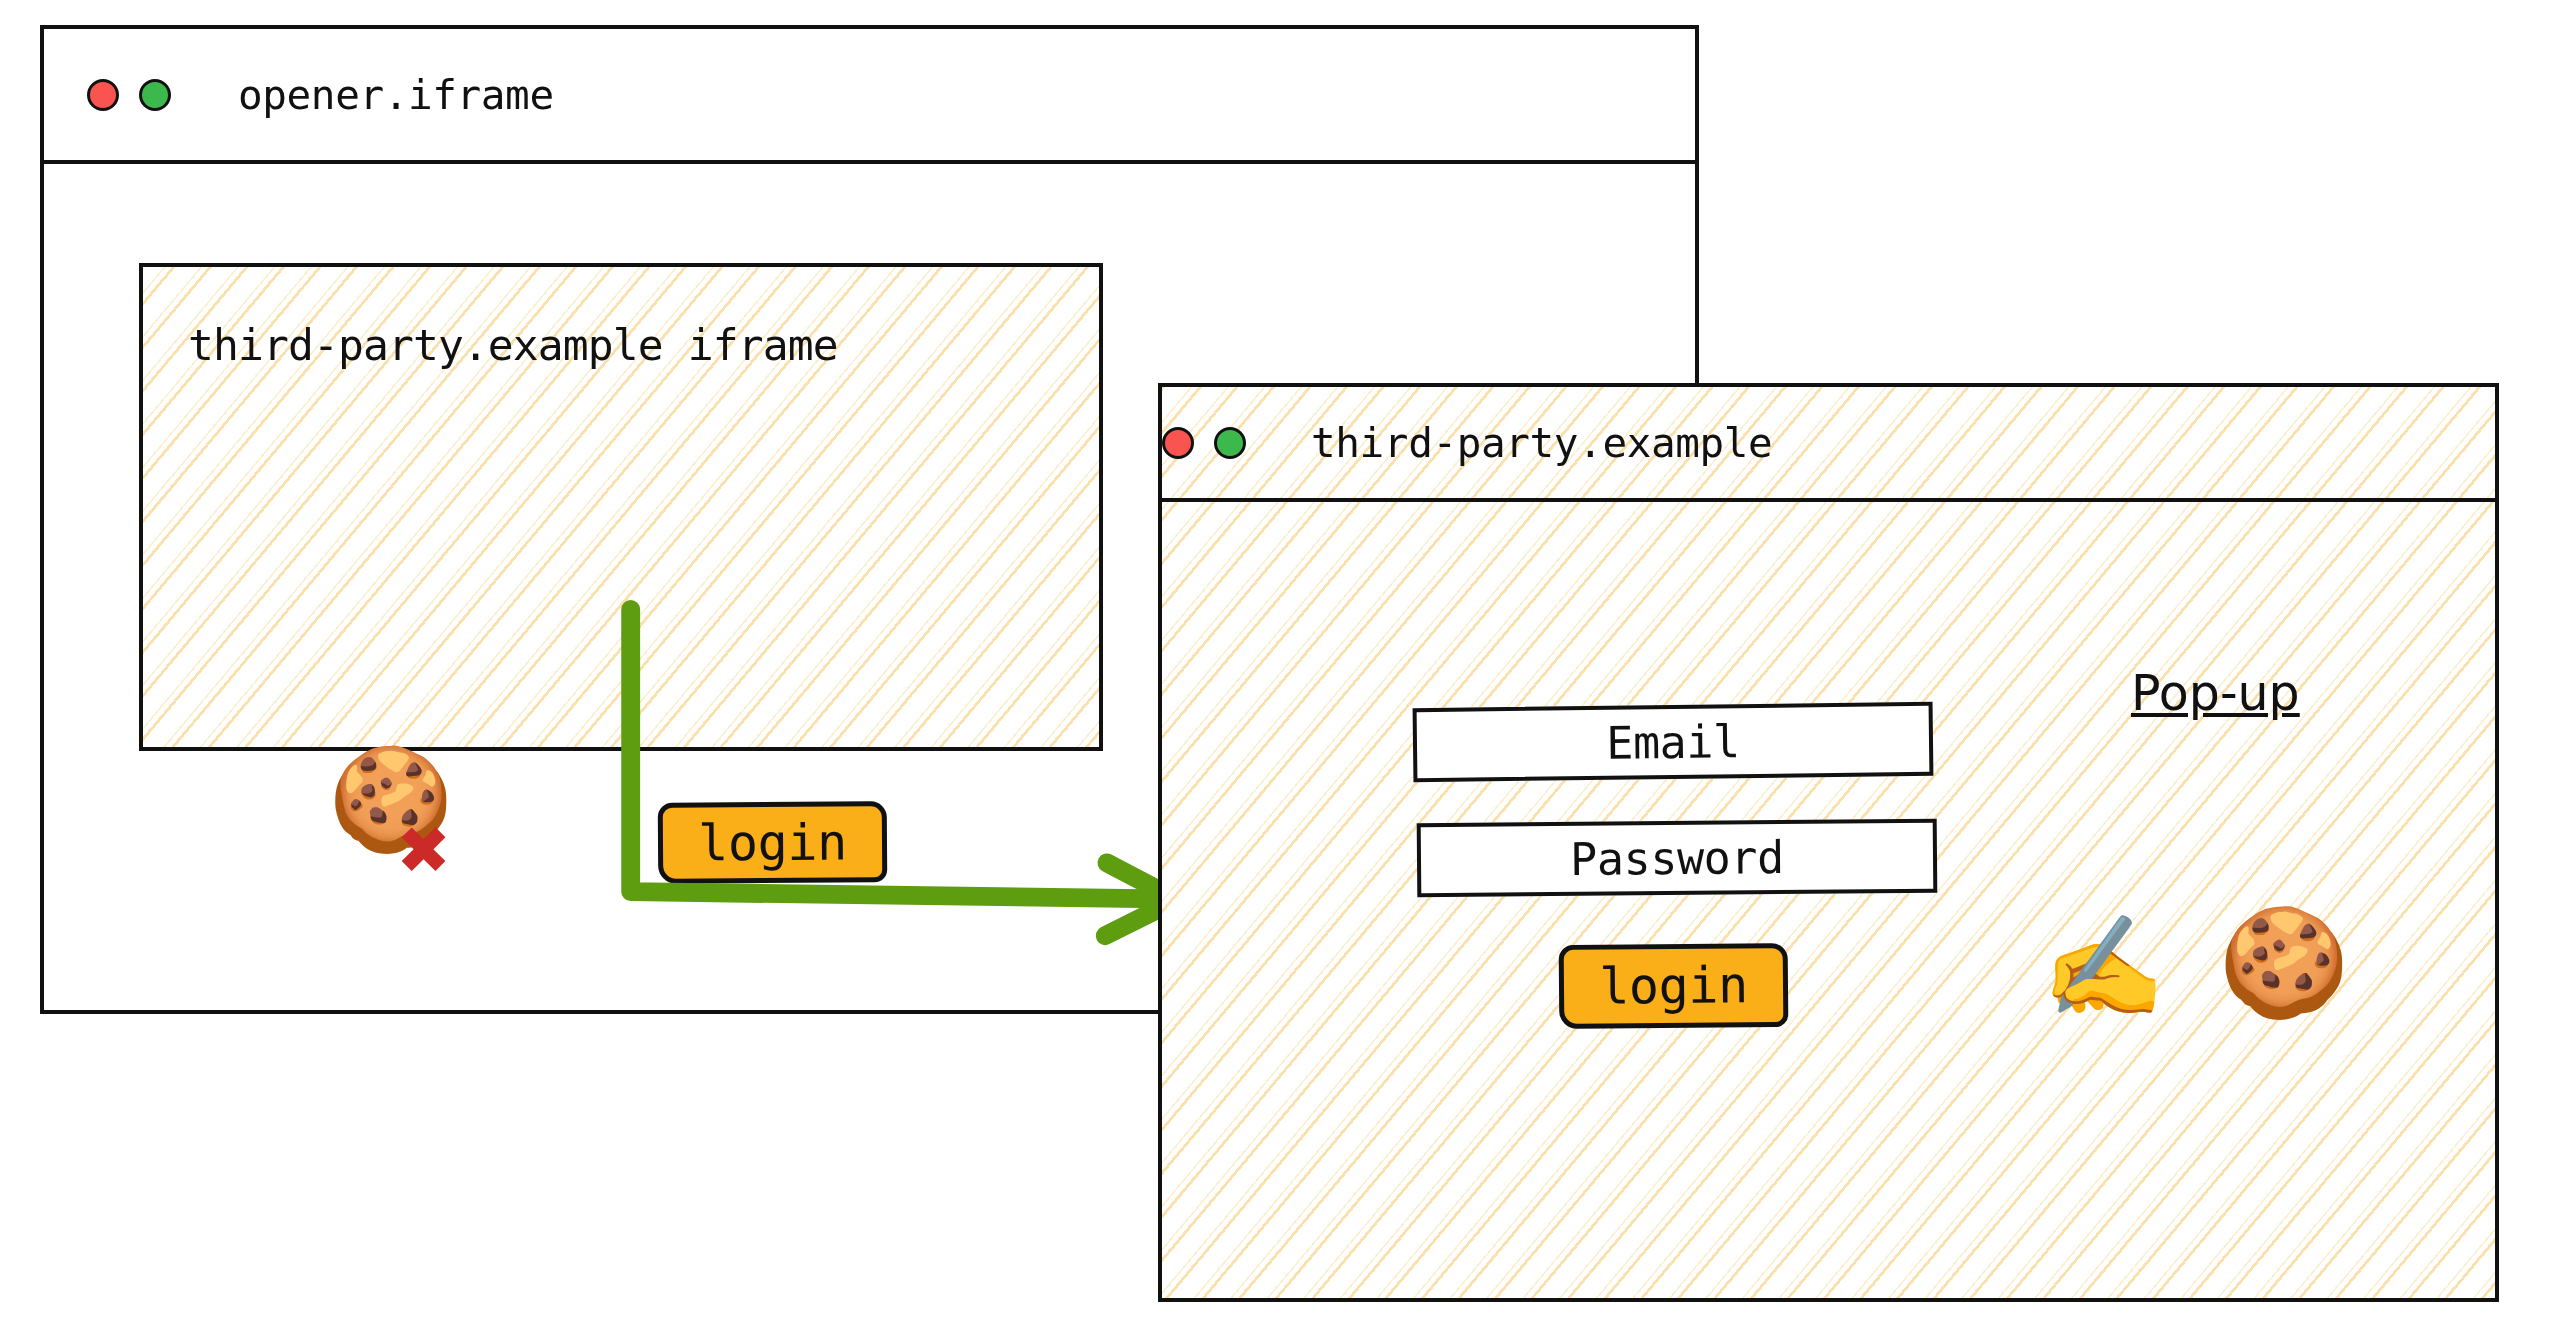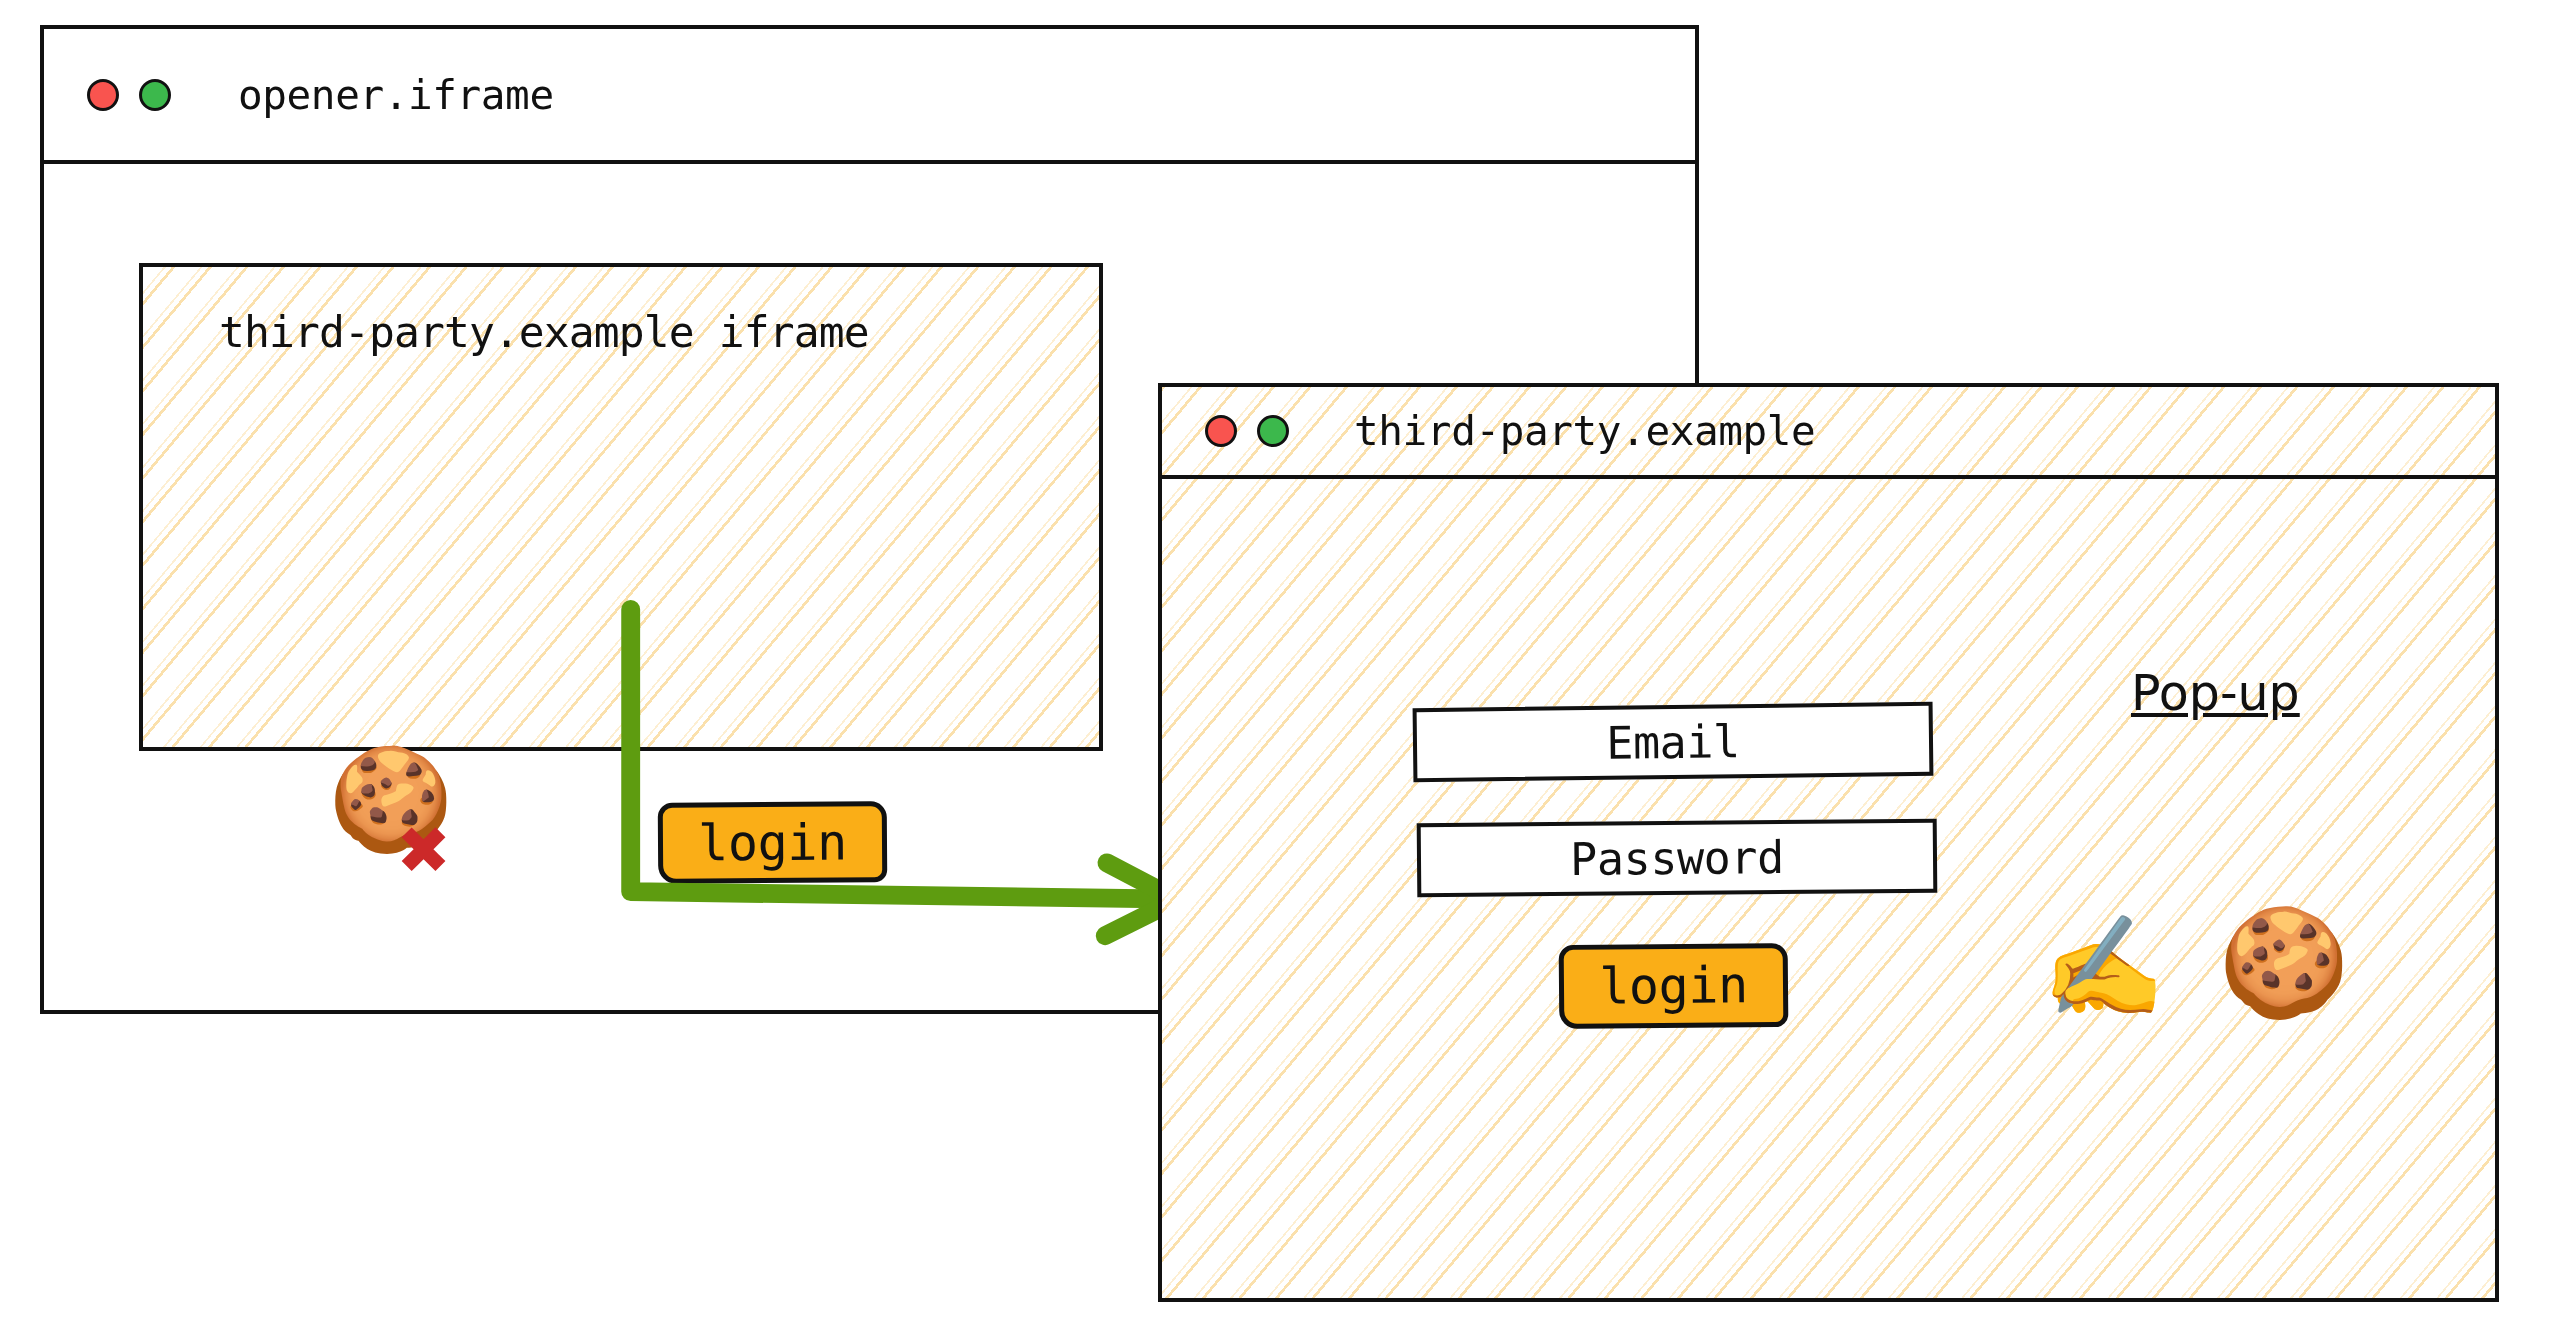--- a/index.html
+++ b/index.html
@@ -98,28 +98,27 @@
     left: 95px;
     top: 234px;
     width: 964px;
     height: 488px;
     box-sizing: border-box;
     border: 4.5px solid #111111;
   }
   #iframe-title {
     position: absolute;
     left: 45px;
-    top: 40px;
+    top: 53px;
     font-family: "DejaVu Sans Mono", monospace;
     font-size: 43px;
     font-weight: 500;
     color: #111111;
     letter-spacing: -0.9px;
     white-space: nowrap;
-    margin-left: 31px;
   }
   #iframe-cookie {
     position: absolute;
     left: 185px;
     top: 474px;
     width: 117px;
     height: 117px;
     font-size: 101px;
     line-height: 117px;
     text-align: center;
@@ -175,22 +174,21 @@
   }
 
   
   #popup-window {
     left: 1158px;
     top: 383px;
     width: 1341px;
     height: 919px;
   }
   #popup-titlebar {
-    height: 92px;
-    padding-left: 43px;
+    height: 115px;
   }
   #popup-titlebar .title-text { margin-left: 65px; }
 
   
   .field {
     position: absolute;
     box-sizing: border-box;
     background: #ffffff;
     border: 4.5px solid #111111;
     display: flex;

